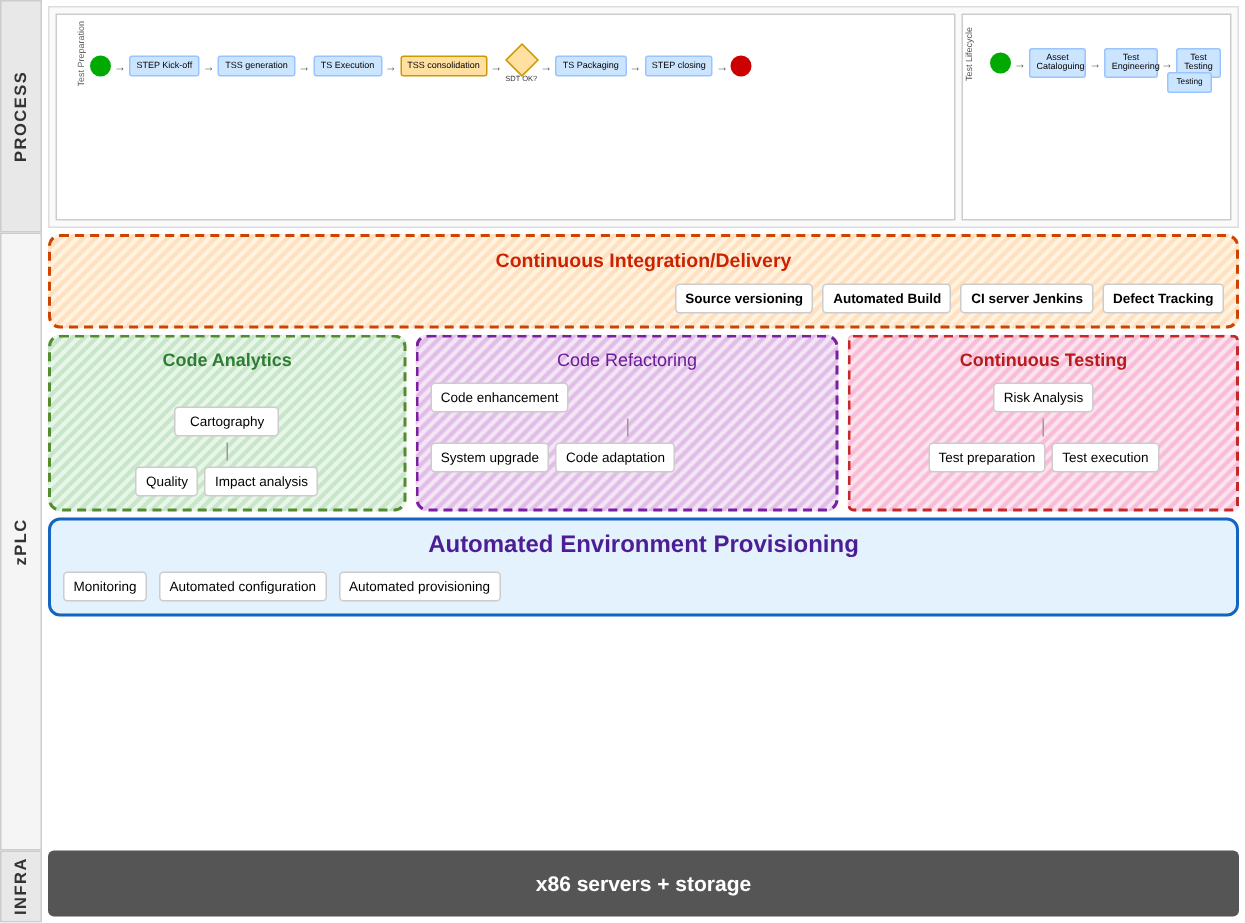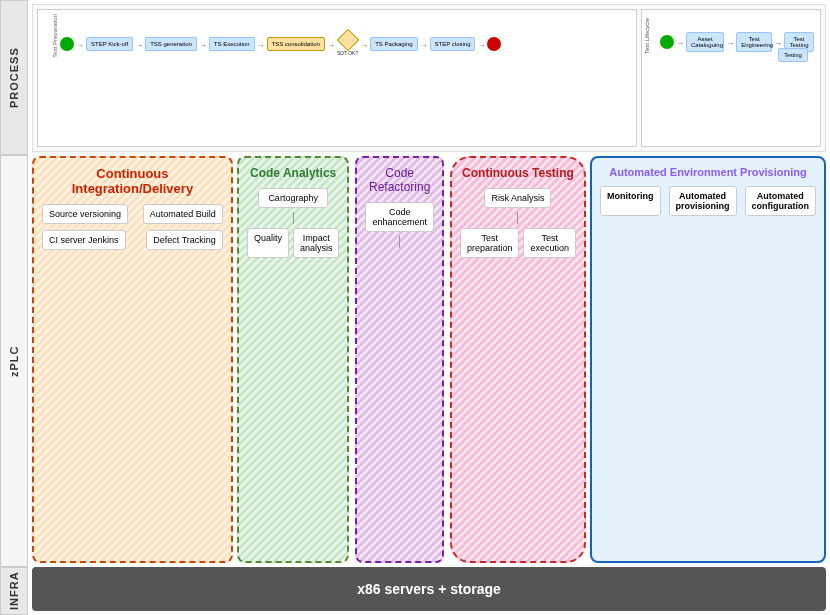--- a/index.html
+++ b/index.html
@@ -114,21 +114,21 @@
 
     .flow-arrow {
       font-size: 8px;
       color: #555;
     }
 
     
     .zplc-section {
       flex: 1;
       display: flex;
-      flex-direction: row;
+      flex-direction: column;
       gap: 4px;
     }
 
     
     .ci-box {
       background: linear-gradient(135deg, #fff3e0 25%, #ffe0c0 25%, #ffe0c0 50%, #fff3e0 50%, #fff3e0 75%, #ffe0c0 75%);
       background-size: 8px 8px;
       border: 2px dashed #cc4400;
       border-radius: 8px;
       padding: 8px;
@@ -138,22 +138,23 @@
       color: #cc2200;
       font-weight: bold;
       font-size: 13px;
       text-align: center;
       margin-bottom: 8px;
     }
 
     .ci-items {
       display: flex;
       gap: 6px;
-      justify-content: space-between;
+      justify-content: flex-end;
       flex-wrap: wrap;
+      font-weight: bold;
     }
 
     .ci-item {
       background: #fff;
       border: 1px solid #ccc;
       border-radius: 3px;
       font-size: 9px;
       text-align: center;
       padding: 4px 6px;
       min-width: 60px;
@@ -173,21 +174,21 @@
       border: 2px dashed #558b2f;
       border-radius: 8px;
       padding: 8px;
     }
 
     .analytics-title {
       color: #2e7d32;
       font-weight: bold;
       font-size: 12px;
       text-align: center;
-      margin-bottom: 8px;
+      margin-bottom: 24px;
     }
 
     .analytics-items {
       display: flex;
       flex-direction: column;
       align-items: center;
       gap: 4px;
     }
 
     .analytics-item-top {
@@ -234,21 +235,21 @@
       display: flex;
       gap: 4px;
     }
 
     
     .testing-box {
       flex: 1.1;
       background: linear-gradient(135deg, #fce4ec 25%, #f8bbd9 25%, #f8bbd9 50%, #fce4ec 50%, #fce4ec 75%, #f8bbd9 75%);
       background-size: 8px 8px;
       border: 2px dashed #c62828;
-      border-radius: 20px;
+      border-radius: 4px;
       padding: 8px;
     }
 
     .testing-title {
       color: #b71c1c;
       font-weight: bold;
       font-size: 12px;
       text-align: center;
       margin-bottom: 8px;
     }
@@ -277,32 +278,31 @@
 
     
     .env-box {
       background: #e3f2fd;
       border: 2px solid #1565c0;
       border-radius: 8px;
       padding: 8px;
     }
 
     .env-title {
-      color: #8b5cf6;
-      font-weight: bold;
-      font-size: 11px;
+      color: #4c1d95;
+      font-weight: bold;
+      font-size: 16px;
       text-align: center;
       margin-bottom: 8px;
     }
 
     .env-items {
       display: flex;
       gap: 8px;
-      justify-content: center;
-      font-weight: bold;
+      justify-content: flex-start;
     }
 
     
     .infra-section {
       height: 44px;
       background: #555;
       border-radius: 4px;
       display: flex;
       align-items: center;
       justify-content: center;
@@ -425,20 +425,24 @@
               <div class="item-box">Impact analysis</div>
             </div>
           </div>
         </div>
 
         <div class="refactor-box">
           <div class="refactor-title">Code Refactoring</div>
           <div class="refactor-items">
             <div class="item-box">Code enhancement</div>
             <div class="connector-line"></div>
+            <div class="refactor-bottom-row">
+              <div class="item-box">System upgrade</div>
+              <div class="item-box">Code adaptation</div>
+            </div>
           </div>
         </div>
 
         <div class="testing-box">
           <div class="testing-title">Continuous Testing</div>
           <div class="testing-items">
             <div class="item-box">Risk Analysis</div>
             <div class="connector-line"></div>
             <div class="testing-bottom-row">
               <div class="item-box">Test preparation</div>
@@ -446,22 +450,22 @@
             </div>
           </div>
         </div>
 
       </div>
 
       <div class="env-box">
         <div class="env-title">Automated Environment Provisioning</div>
         <div class="env-items">
           <div class="item-box">Monitoring</div>
+          <div class="item-box">Automated configuration</div>
           <div class="item-box">Automated provisioning</div>
-          <div class="item-box">Automated configuration</div>
         </div>
       </div>
 
     </div>
 
     <div class="infra-section">
       <div class="infra-title">x86 servers + storage</div>
     </div>
 
   </div>

